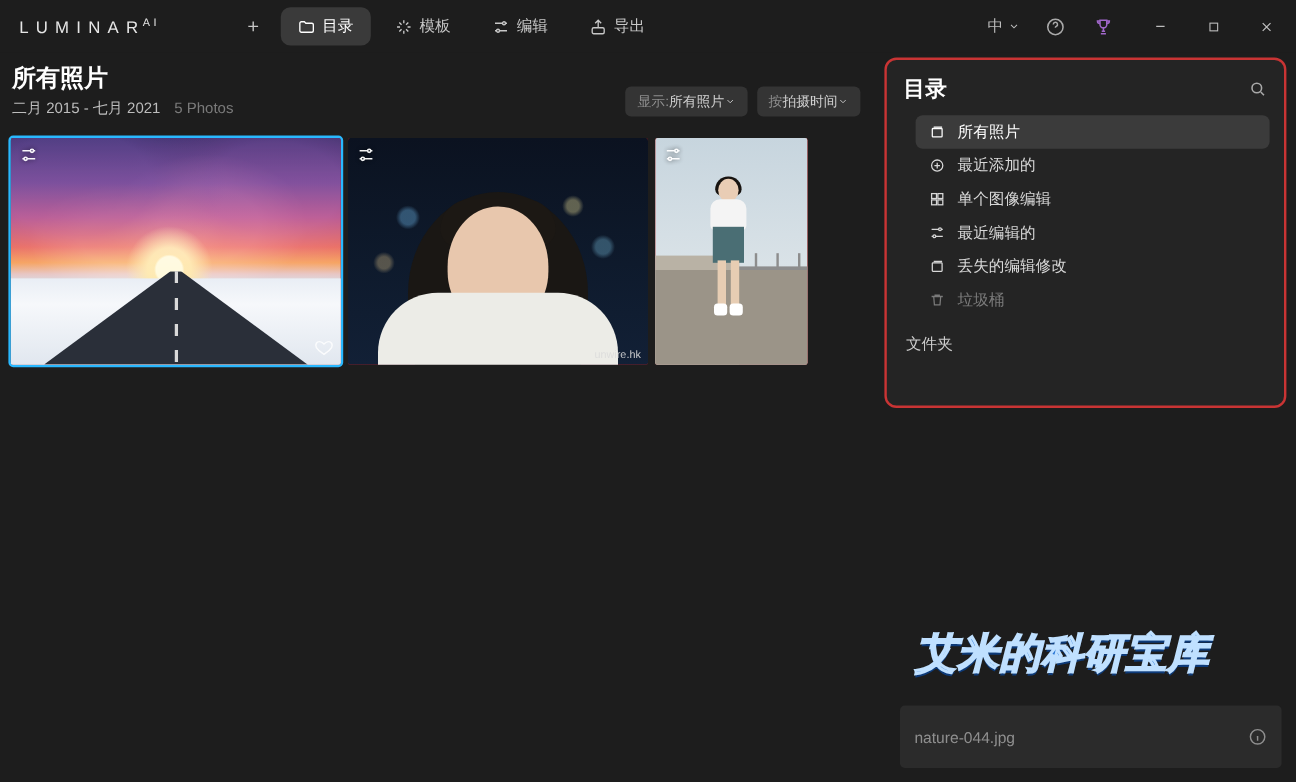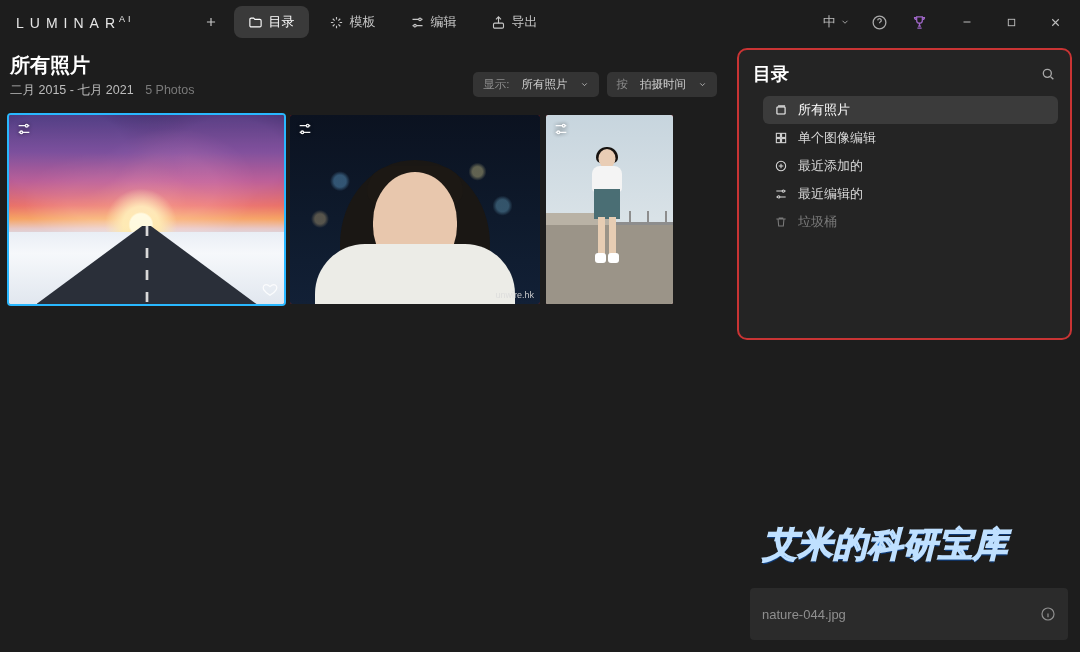--- a/index.html
+++ b/index.html
@@ -23,21 +23,21 @@
 
   
   .main { display: flex; height: calc(100% - 44px); position: relative; }
   .content { flex: 1; position: relative; padding: 8px 18px 0 6px; }
   .hdr { padding: 0 0 2px 4px; }
   .hdr h1 { font-size: 20px; font-weight: 600; color: #fff; }
   .hdr .sub { font-size: 12.5px; color: #bdbdbd; margin-top: 3px; }
   .hdr .sub .dim { color: #7a7a7a; margin-left: 8px; }
 
   .toolbar-row { position: absolute; top: 28px; right: 20px; display: flex; gap: 8px; }
-  .pill { background: #343434; border-radius: 5px; font-size: 11.5px; color: #d0d0d0; padding: 5px 10px; display:inline-flex; align-items:center; gap:12px; cursor:pointer; }
+  .pill { background: #343434; border-radius: 5px; font-size: 11.5px; color: #d0d0d0; padding: 5px 10px; display:inline-flex; align-items:center; gap:0; cursor:pointer; }
   .pill .soft { color: #8f8f8f; }
 
   .grid { display: flex; gap: 6px; margin-top: 14px; padding-left: 3px; }
   .thumb { position: relative; height: 189px; border-radius: 2px; overflow: hidden; background:#b91c1c; cursor:pointer; }
   .thumb.selected { outline: 2px solid #29b8ff; outline-offset: 0; }
   .thumb .adj { position: absolute; top: 6px; left: 6px; width: 18px; height: 16px; color: #fff; opacity: .95; filter: drop-shadow(0 0 2px rgba(0,0,0,.6)); }
   .thumb .heart { position: absolute; bottom: 6px; right: 6px; color: #fff; opacity: .85; }
   .thumb .wm { position:absolute; right:6px; bottom:4px; font-size:9px; color:#dcdcdc; opacity:.9;}
 
   
@@ -295,56 +295,66 @@
               <svg width="14" height="14" viewBox="0 0 24 24" fill="none" stroke="currentColor" stroke-width="1.8">
                 <rect x="5" y="7" width="14" height="12" rx="1"></rect>
                 <path d="M7 5h12"></path>
               </svg>
             </span>
           <span>所有照片</span>
         </div>
         <div class="cat-item">
           <span class="ci">
               <svg width="14" height="14" viewBox="0 0 24 24" fill="none" stroke="currentColor" stroke-width="1.8">
+                <circle cx="12" cy="12" r="8"></circle>
+                <path d="M12 8v8M8 12h8"></path>
+              </svg>
+            </span>
+          <span>最近添加的</span>
+        </div>
+        <div class="cat-item">
+          <span class="ci">
+              <svg width="14" height="14" viewBox="0 0 24 24" fill="none" stroke="currentColor" stroke-width="1.8">
                 <rect x="4" y="4" width="7" height="7"></rect>
                 <rect x="13" y="4" width="7" height="7"></rect>
                 <rect x="4" y="13" width="7" height="7"></rect>
                 <rect x="13" y="13" width="7" height="7"></rect>
               </svg>
             </span>
           <span>单个图像编辑</span>
         </div>
         <div class="cat-item">
           <span class="ci">
               <svg width="14" height="14" viewBox="0 0 24 24" fill="none" stroke="currentColor" stroke-width="1.8">
-                <circle cx="12" cy="12" r="8"></circle>
-                <path d="M12 8v8M8 12h8"></path>
-              </svg>
-            </span>
-          <span>最近添加的</span>
-        </div>
-        <div class="cat-item">
-          <span class="ci">
-              <svg width="14" height="14" viewBox="0 0 24 24" fill="none" stroke="currentColor" stroke-width="1.8">
                 <path d="M4 7h10M18 7h2M4 17h2M10 17h10"></path>
                 <circle cx="16" cy="7" r="2"></circle>
                 <circle cx="8" cy="17" r="2"></circle>
               </svg>
             </span>
           <span>最近编辑的</span>
         </div>
+        <div class="cat-item">
+          <span class="ci">
+              <svg width="14" height="14" viewBox="0 0 24 24" fill="none" stroke="currentColor" stroke-width="1.8">
+                <rect x="5" y="7" width="14" height="12" rx="1"></rect>
+                <path d="M7 5h12"></path>
+              </svg>
+            </span>
+          <span>丢失的编辑修改</span>
+        </div>
         <div class="cat-item dim">
           <span class="ci">
               <svg width="14" height="14" viewBox="0 0 24 24" fill="none" stroke="currentColor" stroke-width="1.8">
                 <path d="M4 7h16M9 7V5h6v2M7 7l1 12h8l1-12"></path>
               </svg>
             </span>
           <span>垃圾桶</span>
         </div>
       </div>
+      <div class="sec-label">文件夹</div>
     </div>
   </div>
 </div>
 
 <div class="brand-wm">艾米的科研宝库</div>
 
 <div class="fname">
   <span>nature-044.jpg</span>
   <span class="info">
     <svg width="16" height="16" viewBox="0 0 24 24" fill="none" stroke="currentColor" stroke-width="1.8">

